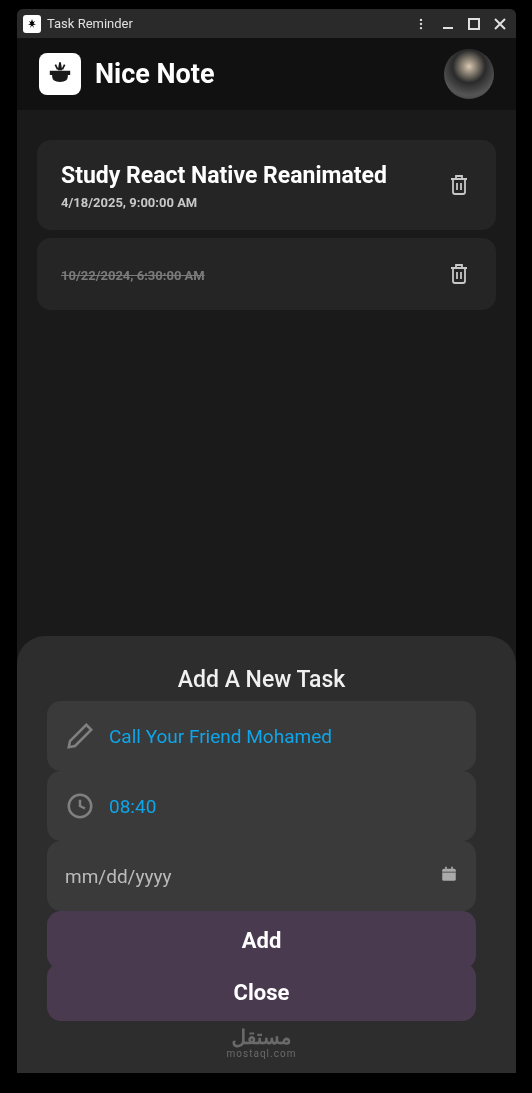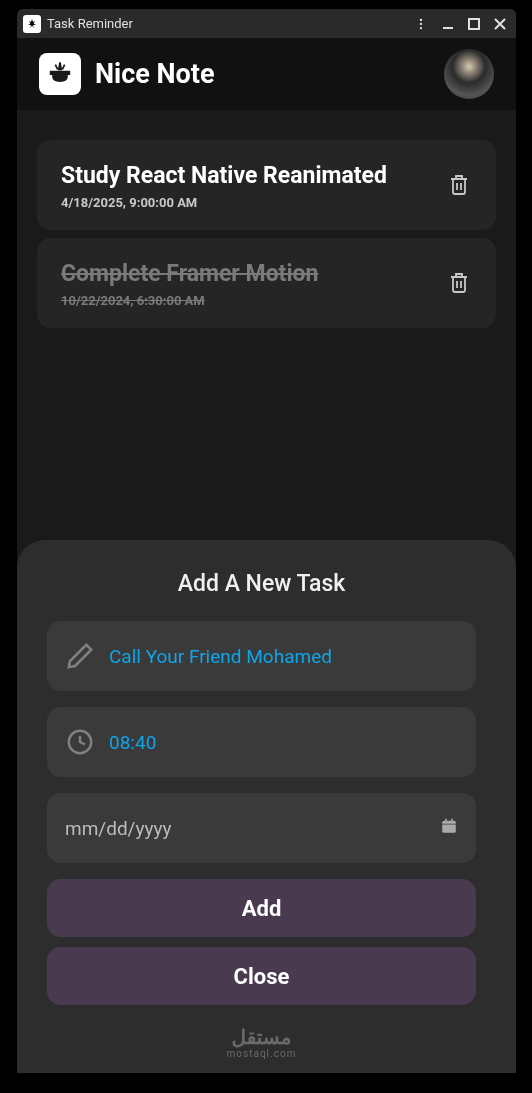--- a/index.html
+++ b/index.html
@@ -152,21 +152,20 @@
     .modal {
       position: absolute;
       bottom: 0;
       left: 0;
       right: 0;
       background: #2d2d2d;
       border-radius: 28px 28px 0 0;
       padding: 30px 40px 14px 30px;
       display: flex;
       flex-direction: column;
-      gap: 16px;
     }
     .modal-title {
       color: #f0f0f0;
       font-size: 23px;
       font-weight: 500;
       text-align: center;
       margin-bottom: 8px;
     }
     .input-row {
       background: #3a3a3a;
@@ -288,21 +287,20 @@
           <span>
             <svg viewBox="0 0 24 24" fill="none" stroke="currentColor" stroke-width="1.8">
                 <path d="M4 7 L20 7 M9 4 L15 4 L15 7 L9 7 Z M6 7 L6 20 Q6 22 8 22 L16 22 Q18 22 18 20 L18 7 M10 11 L10 18 M14 11 L14 18"></path>
               </svg>
           </span>
         </div>
       </div>
 
       <div class="task-card">
         <div class="task-info">
-          <div class="task-title done">Complete Framer Motion</div>
           <div class="task-date done">10/22/2024, 6:30:00 AM</div>
         </div>
         <div class="delete-btn">
           <span>
             <svg viewBox="0 0 24 24" fill="none" stroke="currentColor" stroke-width="1.8">
                 <path d="M4 7 L20 7 M9 4 L15 4 L15 7 L9 7 Z M6 7 L6 20 Q6 22 8 22 L16 22 Q18 22 18 20 L18 7 M10 11 L10 18 M14 11 L14 18"></path>
               </svg>
           </span>
         </div>
       </div>

